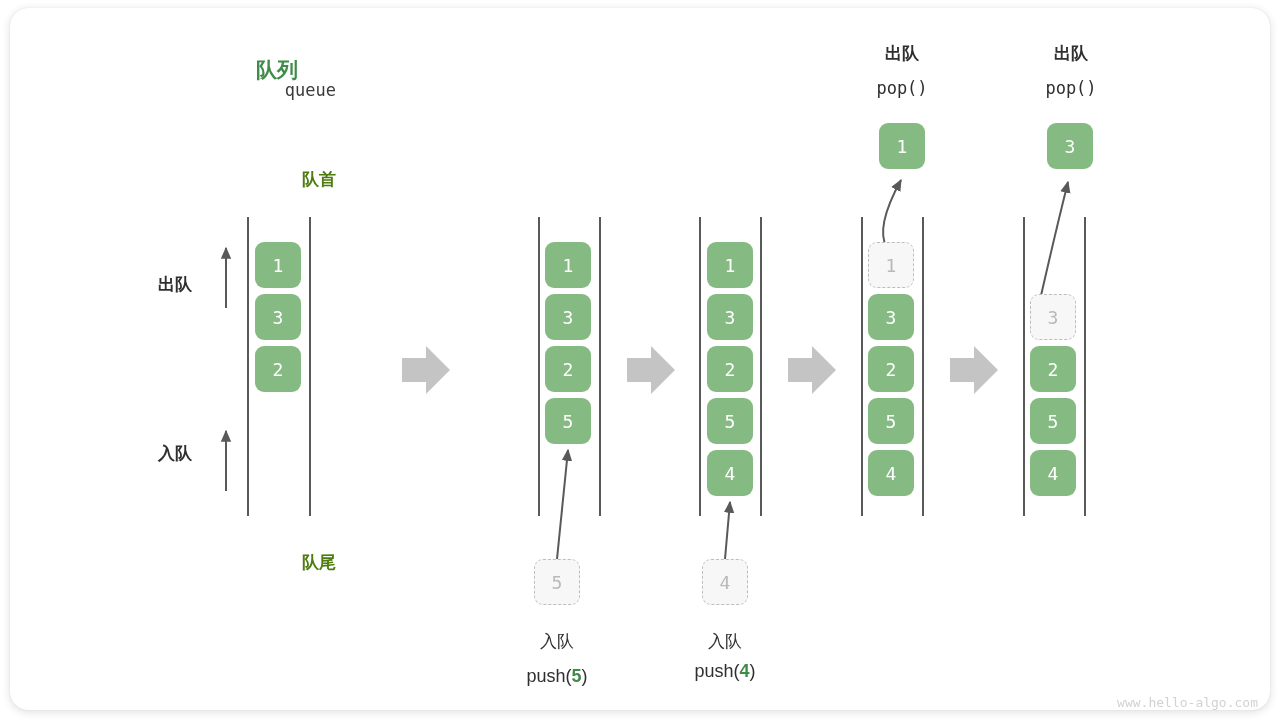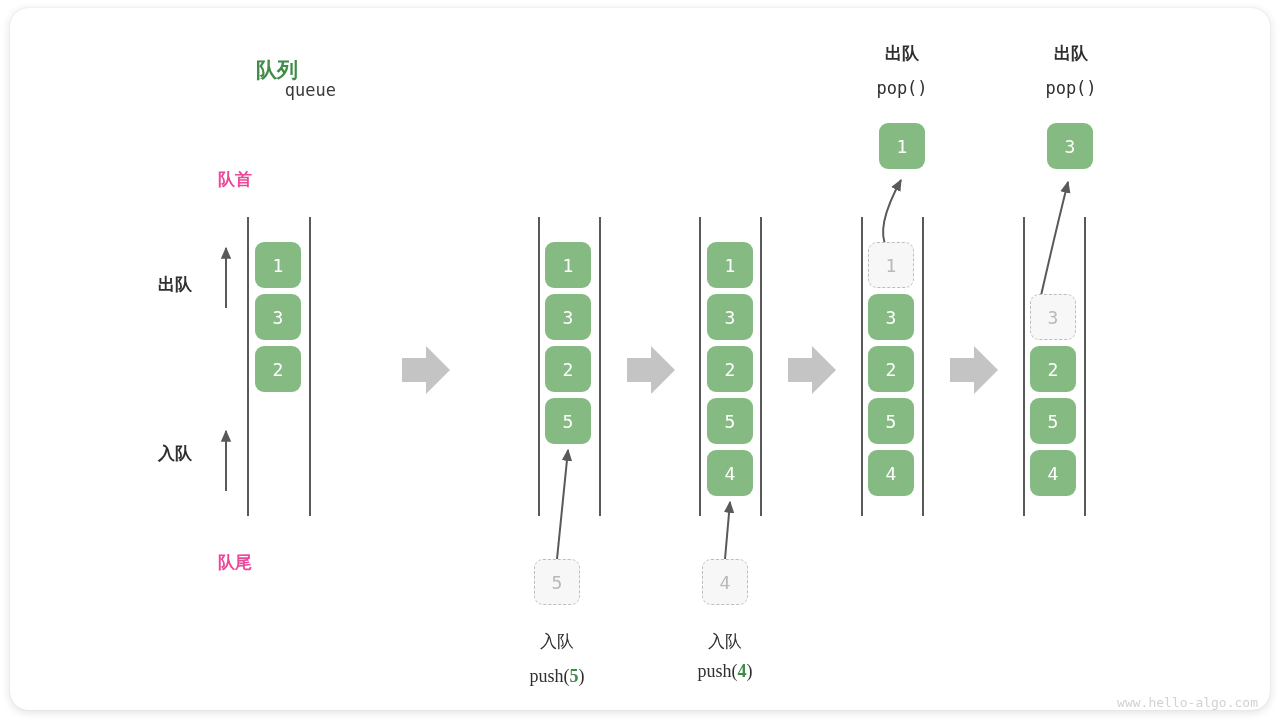--- a/index.html
+++ b/index.html
@@ -58,44 +58,44 @@
   .hdr-code {
     position: absolute;
     color: #2f2f2f;
     font-family: "DejaVu Sans Mono", "Liberation Mono", monospace;
     font-size: 17px;
     text-align: center;
     white-space: nowrap;
   }
   .end-label {
     position: absolute;
-    color: #ec4899;
-    font-weight: bold;
-    font-size: 17px;
-    text-align: left;
+    color: #4d7c0f;
+    font-weight: bold;
+    font-size: 17px;
+    text-align: right;
     white-space: nowrap;
   }
   .side-label {
     position: absolute;
     color: #2f2f2f;
     font-weight: bold;
     font-size: 17px;
     white-space: nowrap;
   }
   .caption-cn {
     position: absolute;
     color: #2f2f2f;
     font-size: 17px;
     text-align: center;
     white-space: nowrap;
   }
   .caption-code {
     position: absolute;
     color: #2f2f2f;
-    font-family: Liberation Serif, serif;
+    font-family: Liberation Sans, sans-serif;
     font-size: 18px;
     text-align: center;
     white-space: nowrap;
   }
   .caption-code .arg { color: #3e8c47; font-weight: bold; }
   
   .rail {
     position: absolute;
     width: 1.6px;
     background: #595959;

